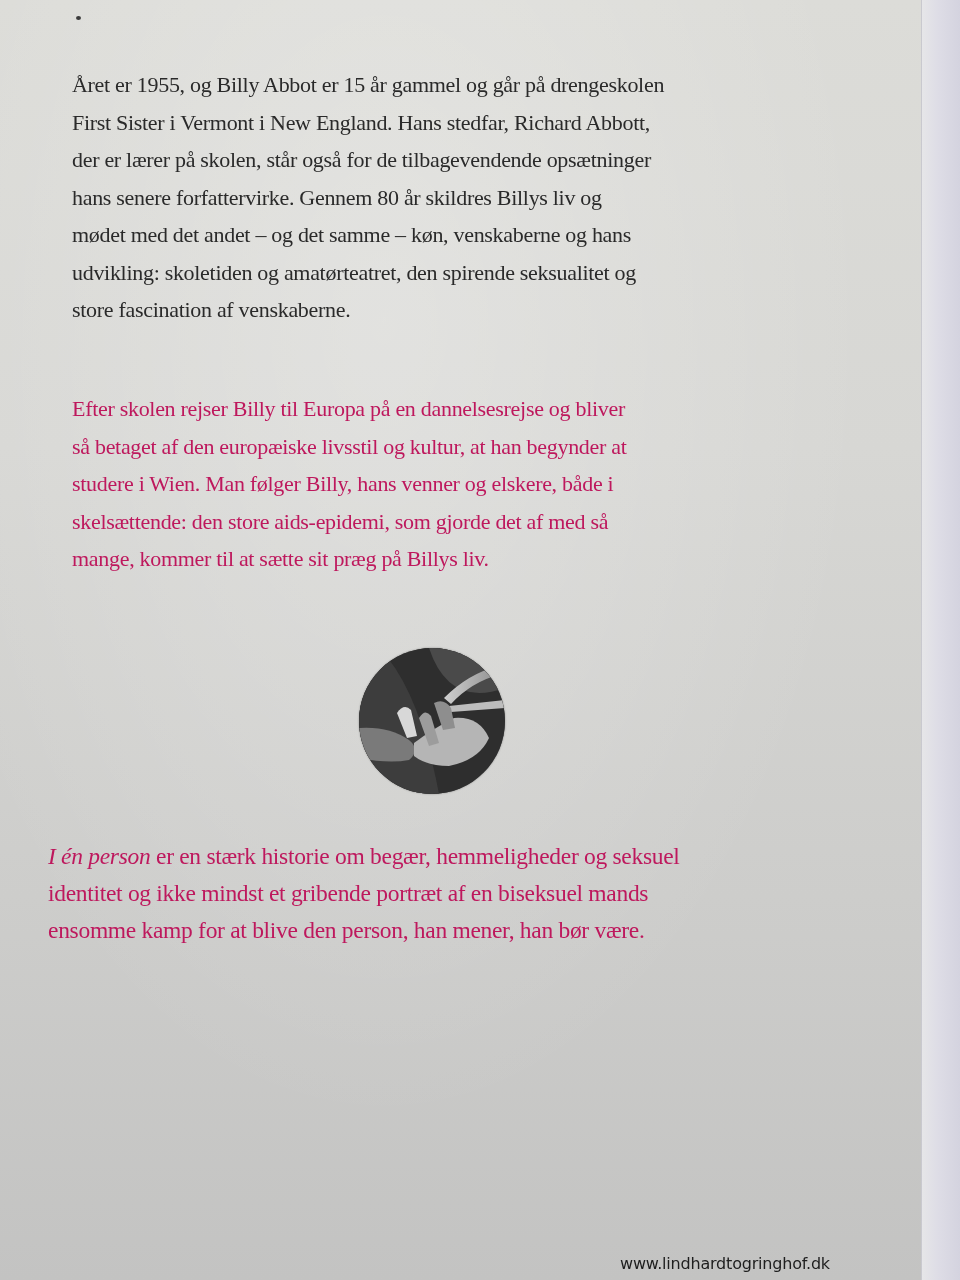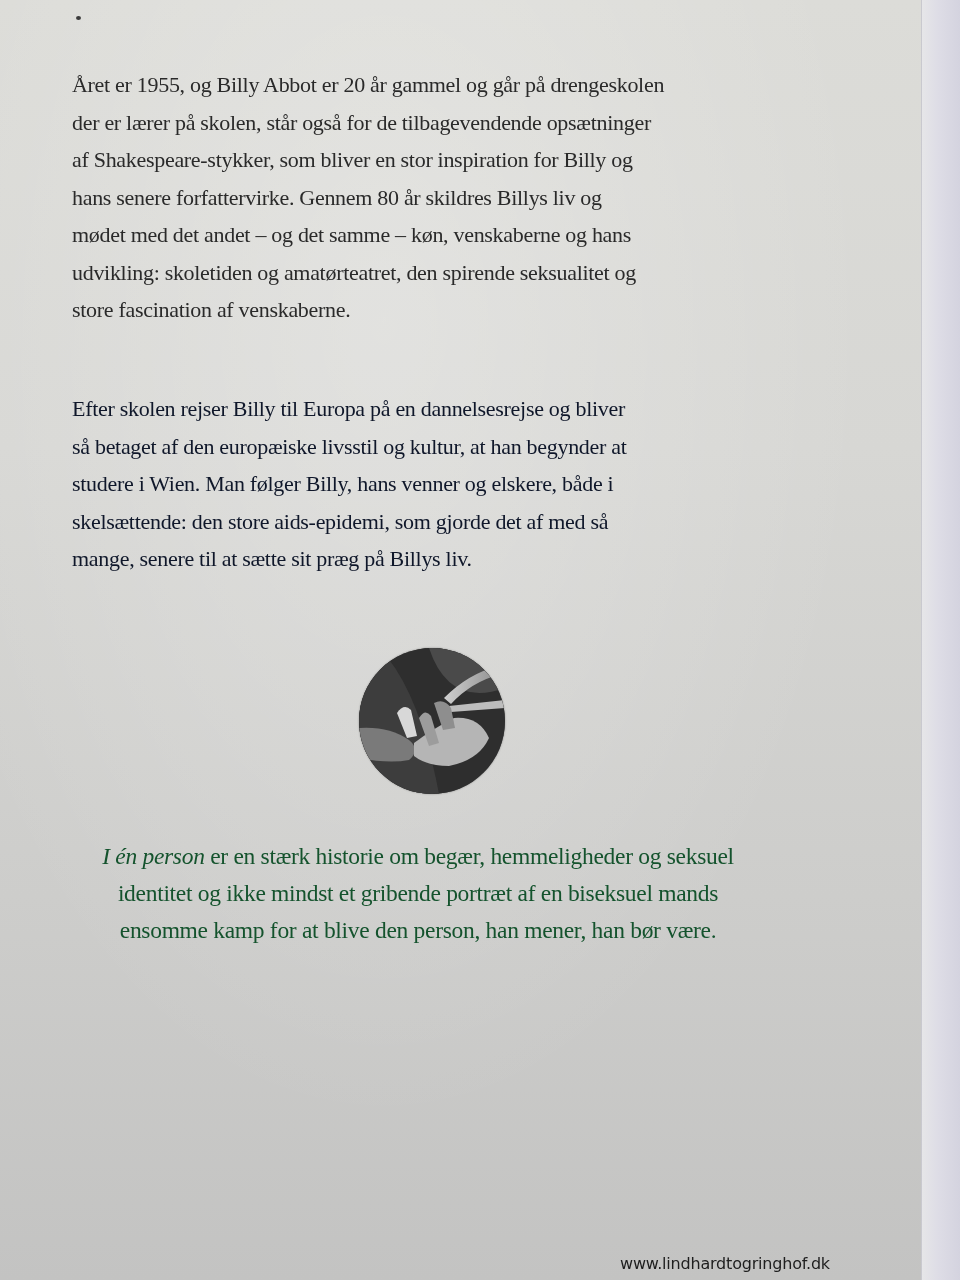--- a/index.html
+++ b/index.html
@@ -23,22 +23,22 @@
       position: absolute; width: 5px; height: 4px; border-radius: 50%;
       background: #3a3a3a; left: 76px; top: 16px;
     }
     .para {
       position: absolute; left: 72px; width: 740px;
       font-size: 22px; line-height: 37.5px;
       letter-spacing: -0.3px;
     }
     .para .line { display: block; white-space: nowrap; }
     #para-1 { top: 66px; color: #2a2a2a; }
-    #para-2 { top: 390px; color: #0f172a; }
-    #para-3 { left: 48px; top: 838px; font-size: 23.5px; line-height: 37px; color: #14532d; text-align: center; }
+    #para-2 { top: 390px; color: #be185d; }
+    #para-3 { left: 48px; top: 838px; font-size: 23.5px; line-height: 37px; color: #be185d; }
     .italic { font-style: italic; }
     .photo {
       position: absolute; left: 359px; top: 648px; width: 146px; height: 146px;
       border-radius: 50%; overflow: hidden;
       background: radial-gradient(circle at 60% 55%, #9a9a9a 0%, #5a5a5a 35%, #2c2c2c 70%, #1a1a1a 100%);
       box-shadow: 0 0 2px rgba(0,0,0,0.4);
     }
     .photo svg { width: 100%; height: 100%; display: block; }
     .publisher-url {
       position: absolute; left: 620px; top: 1254px;
@@ -47,35 +47,35 @@
     }
   </style>
 </head>
 <body>
 
 <div class="page-shade"></div>
 <div class="spine-edge"></div>
 <div class="speck"></div>
 
 <div class="para" id="para-1">
-  <span class="line">Året er 1955, og Billy Abbot er 20 år gammel og går på drengeskolen</span>
+  <span class="line">Året er 1955, og Billy Abbot er 15 år gammel og går på drengeskolen</span>
+  <span class="line">First Sister i Vermont i New England. Hans stedfar, Richard Abbott,</span>
   <span class="line">der er lærer på skolen, står også for de tilbagevendende opsætninger</span>
-  <span class="line">af Shakespeare-stykker, som bliver en stor inspiration for Billy og</span>
   <span class="line">hans senere forfattervirke. Gennem 80 år skildres Billys liv og</span>
   <span class="line">mødet med det andet – og det samme – køn, venskaberne og hans</span>
   <span class="line">udvikling: skoletiden og amatørteatret, den spirende seksualitet og</span>
   <span class="line">store fascination af venskaberne.</span>
 </div>
 
 <div class="para" id="para-2">
   <span class="line">Efter skolen rejser Billy til Europa på en dannelsesrejse og bliver</span>
   <span class="line">så betaget af den europæiske livsstil og kultur, at han begynder at</span>
   <span class="line">studere i Wien. Man følger Billy, hans venner og elskere, både i</span>
   <span class="line">skelsættende: den store aids-epidemi, som gjorde det af med så</span>
-  <span class="line">mange, senere til at sætte sit præg på Billys liv.</span>
+  <span class="line">mange, kommer til at sætte sit præg på Billys liv.</span>
 </div>
 
 <div class="photo">
   <svg viewBox="0 0 146 146">
     <defs>
       <linearGradient id="rib" x1="0" y1="0" x2="1" y2="0">
         <stop offset="0" stop-color="#cfcfcf"></stop>
         <stop offset="1" stop-color="#8d8d8d"></stop>
       </linearGradient>
     </defs>

